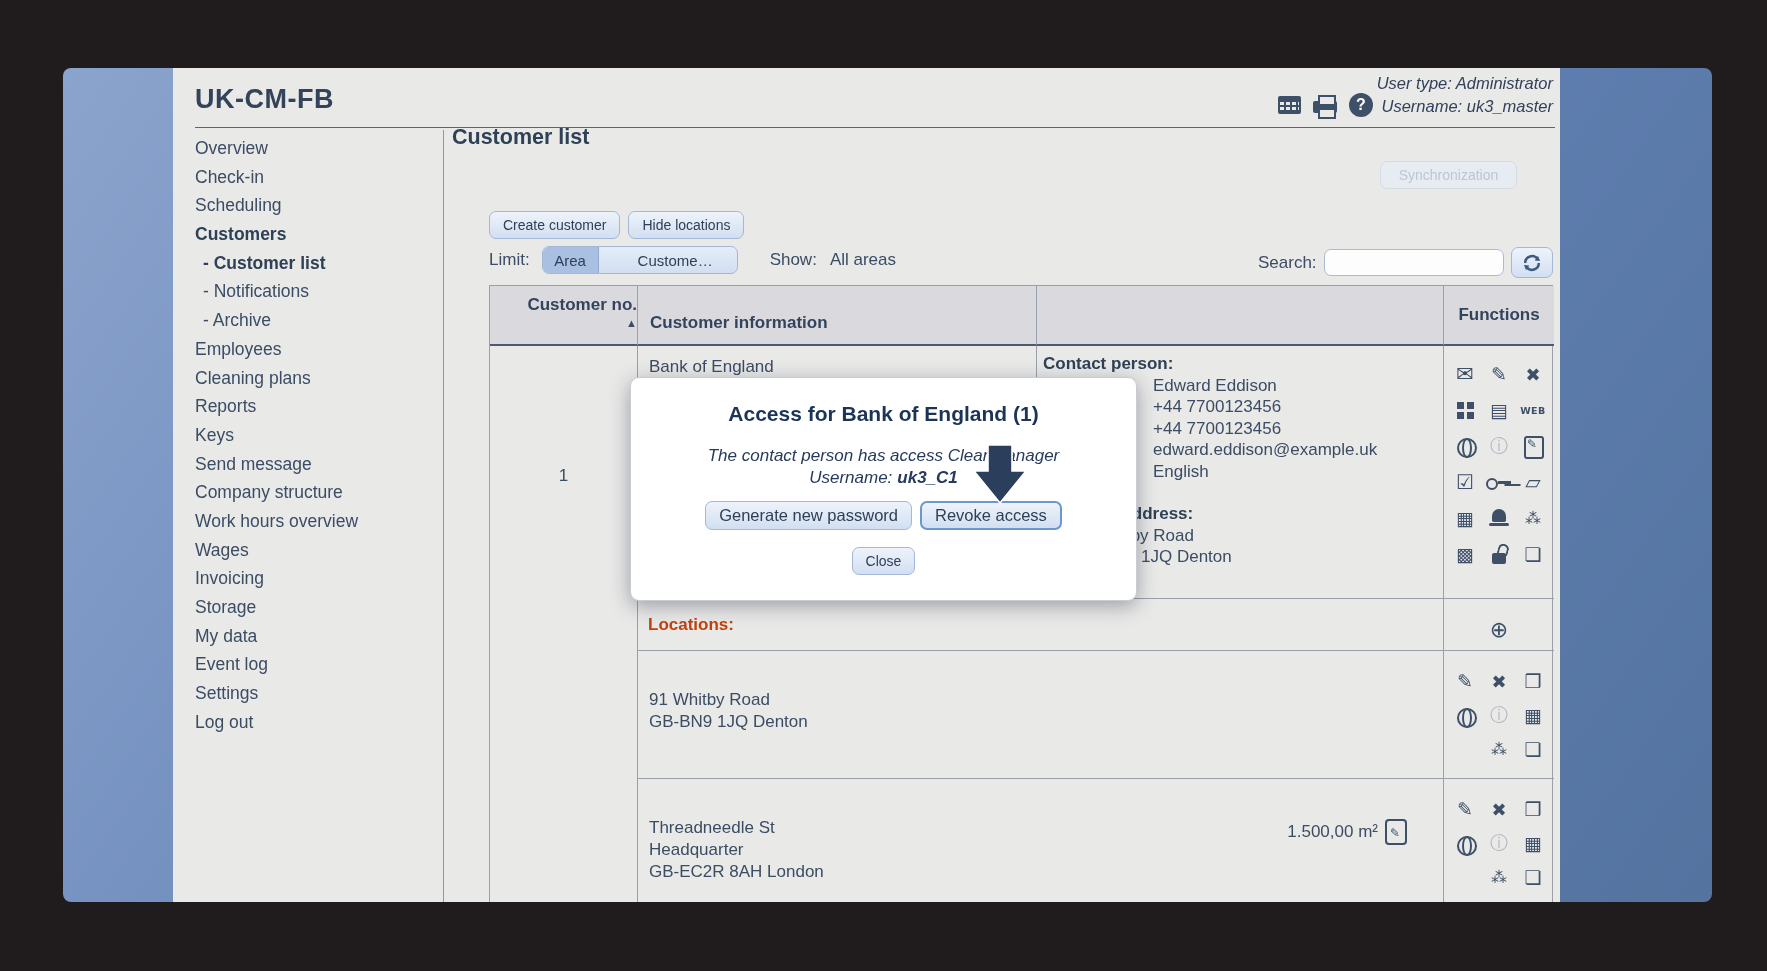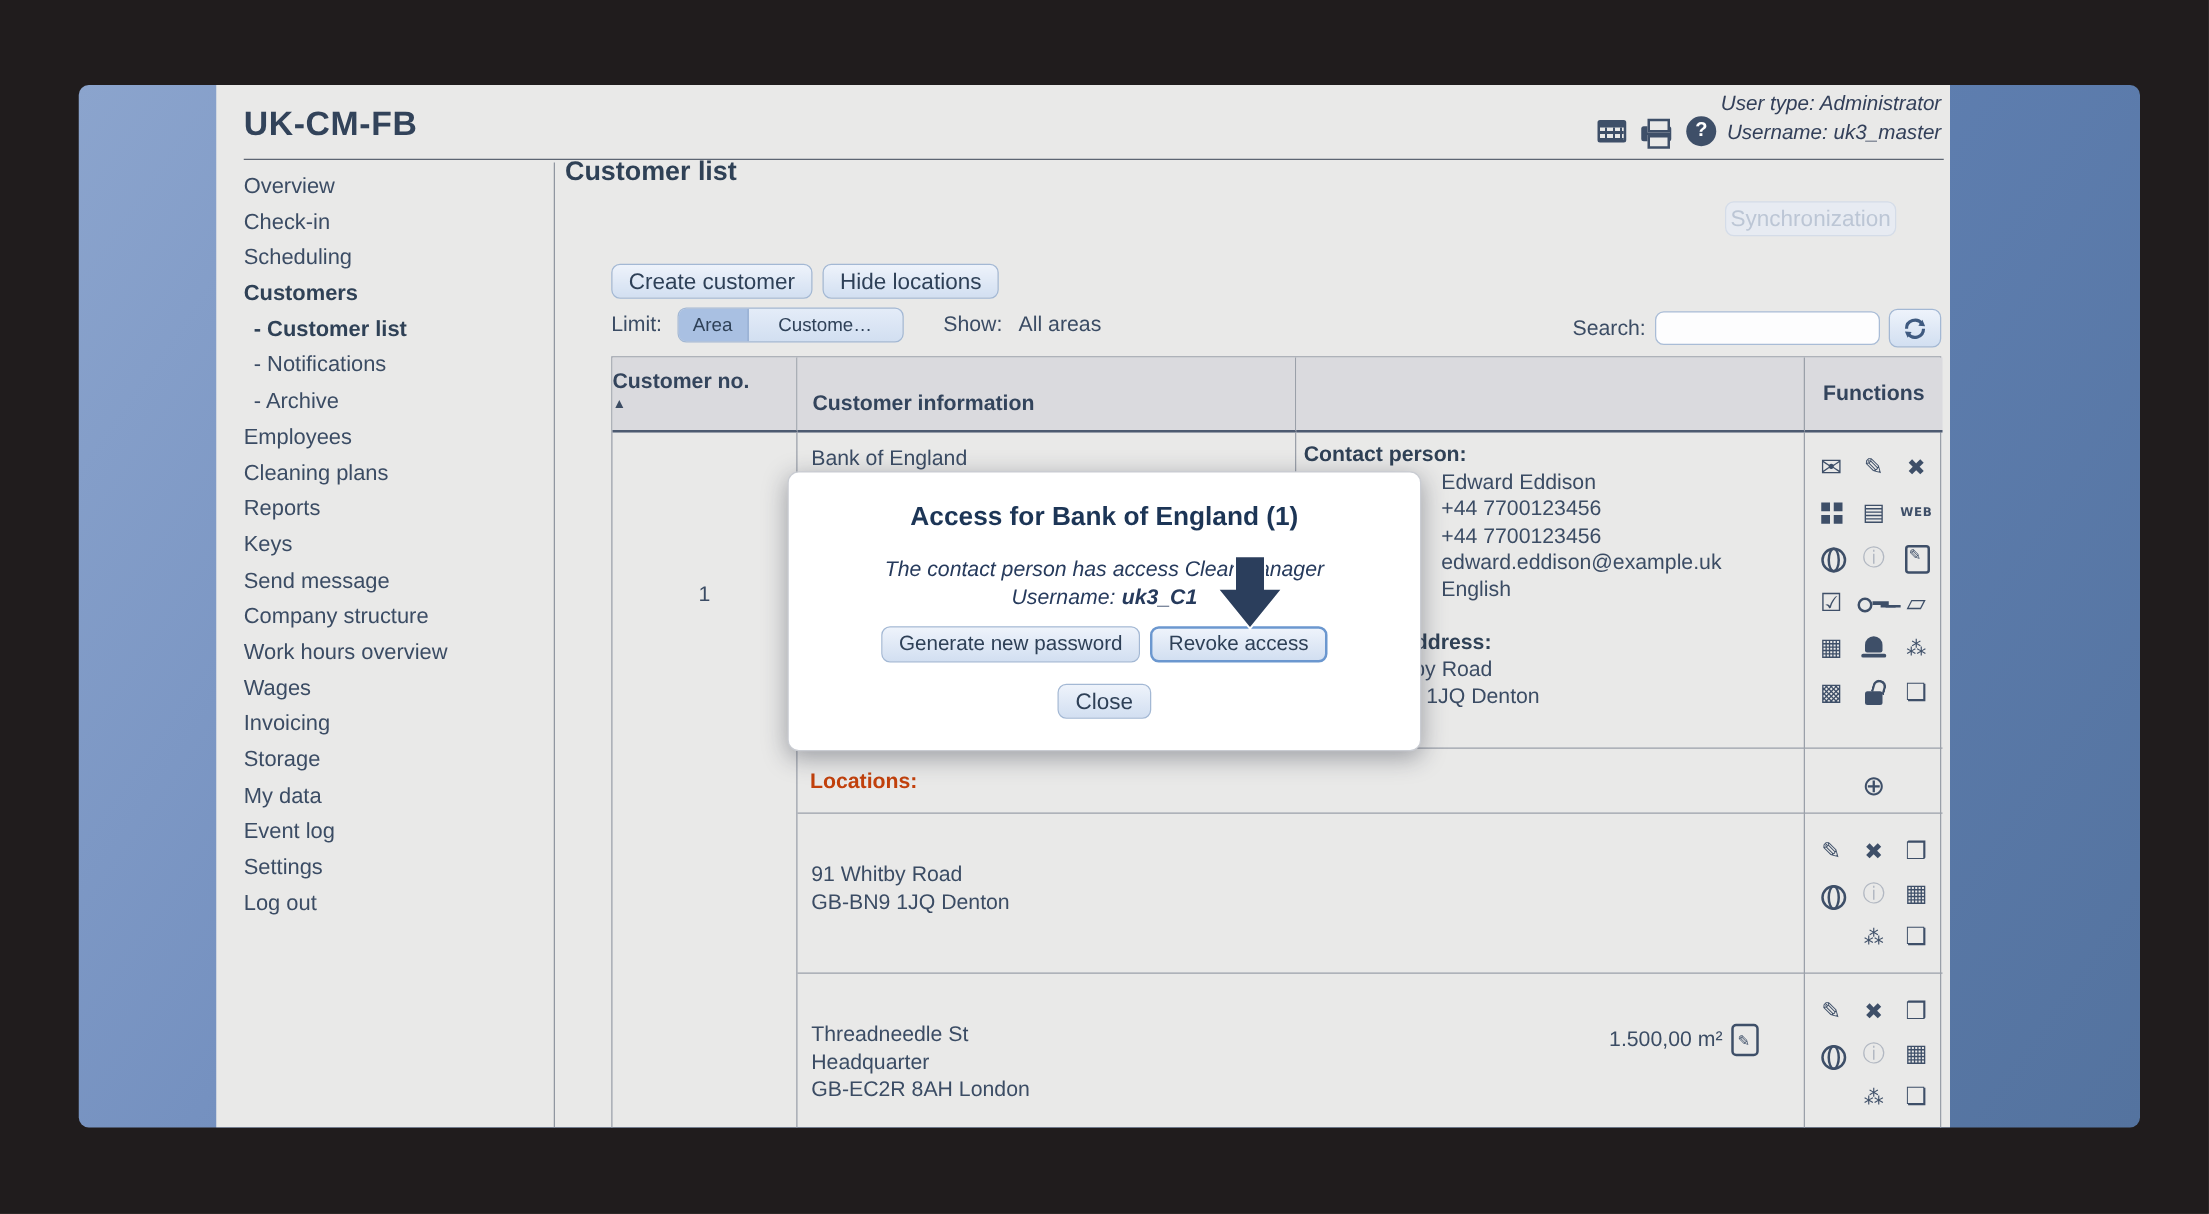--- a/index.html
+++ b/index.html
@@ -29,45 +29,45 @@
   
   .sidebar{position:absolute;left:22px;top:66px;width:240px;font-size:17.5px;}
   .sb-item{height:28.7px;line-height:28.7px;white-space:nowrap;cursor:pointer;}
   .sb-item.bold{font-weight:bold;color:#2f4156;}
   .sb-item.sub{padding-left:8px;}
   .vdiv{position:absolute;left:270px;top:62px;width:0;height:772px;border-left:1px solid #9096a0;}
 
   
   .page-title{position:absolute;left:279px;top:57px;font-size:21.5px;font-weight:bold;color:#2f4156;}
   .btn{display:inline-flex;align-items:center;justify-content:center;border:1px solid #a3b8d4;border-radius:7px;
-    background:linear-gradient(#eef3fb,#d2dff1);color:#2e4057;font-size:18px;padding:0 13px;height:28px;cursor:pointer;
+    background:linear-gradient(#eef3fb,#d2dff1);color:#2e4057;font-size:14px;padding:0 13px;height:28px;cursor:pointer;
     font-family:"Liberation Sans","DejaVu Sans",sans-serif;}
   .btn.disabled{background:#e7ebf2;border-color:#d4dce8;color:#bcc6d5;}
   .sync-btn{position:absolute;left:1207px;top:93px;width:137px;}
   .toolbar1{position:absolute;left:316px;top:143px;display:flex;gap:8px;}
   .toolbar2{position:absolute;left:316px;top:178px;display:flex;align-items:center;font-size:17px;}
   .limit-label{margin-right:12px;}
   .segmented{display:flex;border:1px solid #a3b8d4;border-radius:7px;overflow:hidden;height:28px;background:linear-gradient(#e4ecf8,#d2dff1);}
   .seg{display:flex;align-items:center;justify-content:center;font-size:15px;color:#2e4057;cursor:pointer;}
   .seg.sel{background:#a9c0e2;border-right:1px solid #94accf;}
-  .seg.a{width:56px;} .seg.b{width:123px;}
+  .seg.a{width:56px;} .seg.b{width:123px;margin-left:15px;}
   .show-label{margin-left:32px;margin-right:13px;}
   .search-group{position:absolute;left:1085px;top:179px;display:flex;align-items:center;}
   .search-label{font-size:17px;margin-right:7px;}
   .search-input{width:180px;height:27px;border:1px solid #a9bcd6;border-radius:7px;background:#fdfdfe;padding:0 8px;font-size:15px;}
   .refresh-btn{margin-left:7px;width:42px;height:31px;padding:0;}
 
   
   .tbl{position:absolute;left:316px;top:217px;width:1064px;display:grid;
     grid-template-columns:148px 399px 407px 110px;grid-template-rows:60px 253px 52px 128px 136px;
     border:1px solid #9aa0a9;font-size:17px;}
   .cell{position:relative;}
   .bR{border-right:1px solid #9aa0a9;} .bB{border-bottom:1px solid #9aa0a9;} .bB2{border-bottom:2px solid #4d5a70;}
   .th{background:#dadade;font-weight:bold;color:#33445c;}
-  .th-custno{display:flex;flex-direction:column;align-items:flex-start;padding-top:9px;gap:2px;cursor:pointer;}
+  .th-custno{display:flex;flex-direction:column;align-items:flex-end;padding-top:9px;gap:2px;cursor:pointer;}
   .sort-arrow{font-size:11px;color:#3c4c63;}
   .th-info{padding:27px 0 0 12px;}
   .th-fn{display:flex;align-items:center;justify-content:center;}
   .custno-cell{grid-row:2/6;text-align:center;padding-top:120px;}
   .name-cell{padding:11px 0 0 11px;}
   .contact-cell{padding:7px 0 0 6px;line-height:21.5px;}
   .contact-cell .lbl{font-weight:bold;color:#2f4156;}
   .contact-lines{margin-left:110px;}
   .addr-lbl{margin-top:21px;}
   .addr-lines{margin-left:30px;}

